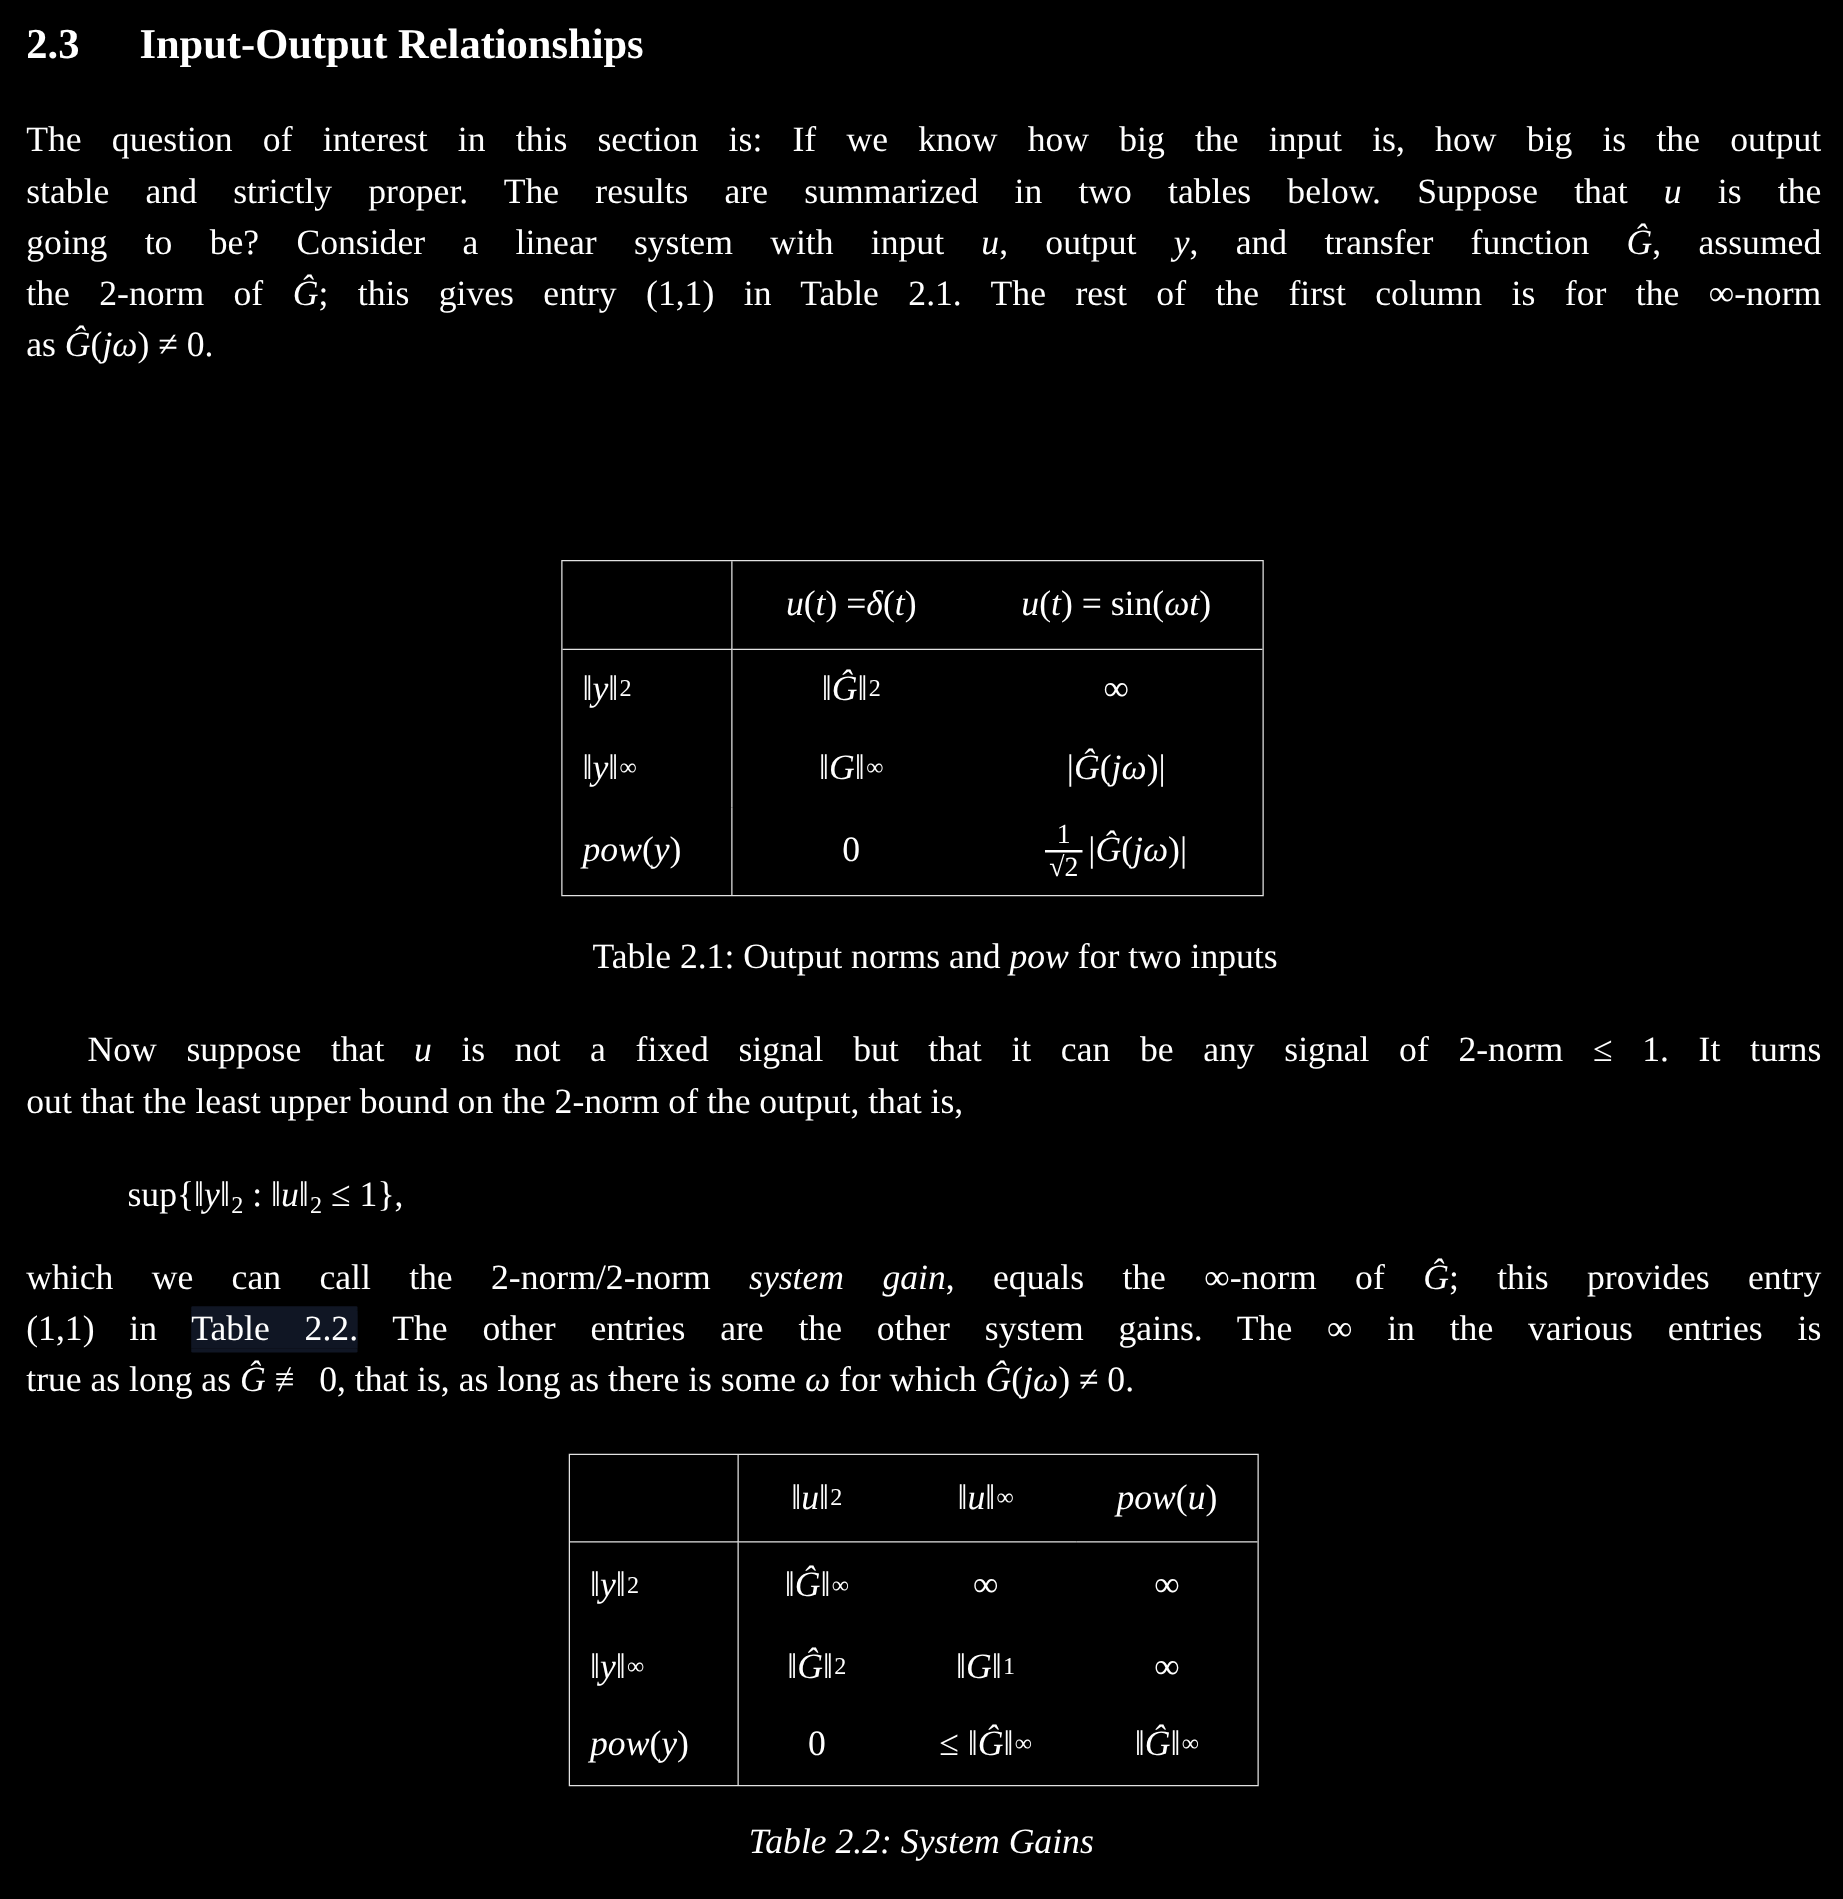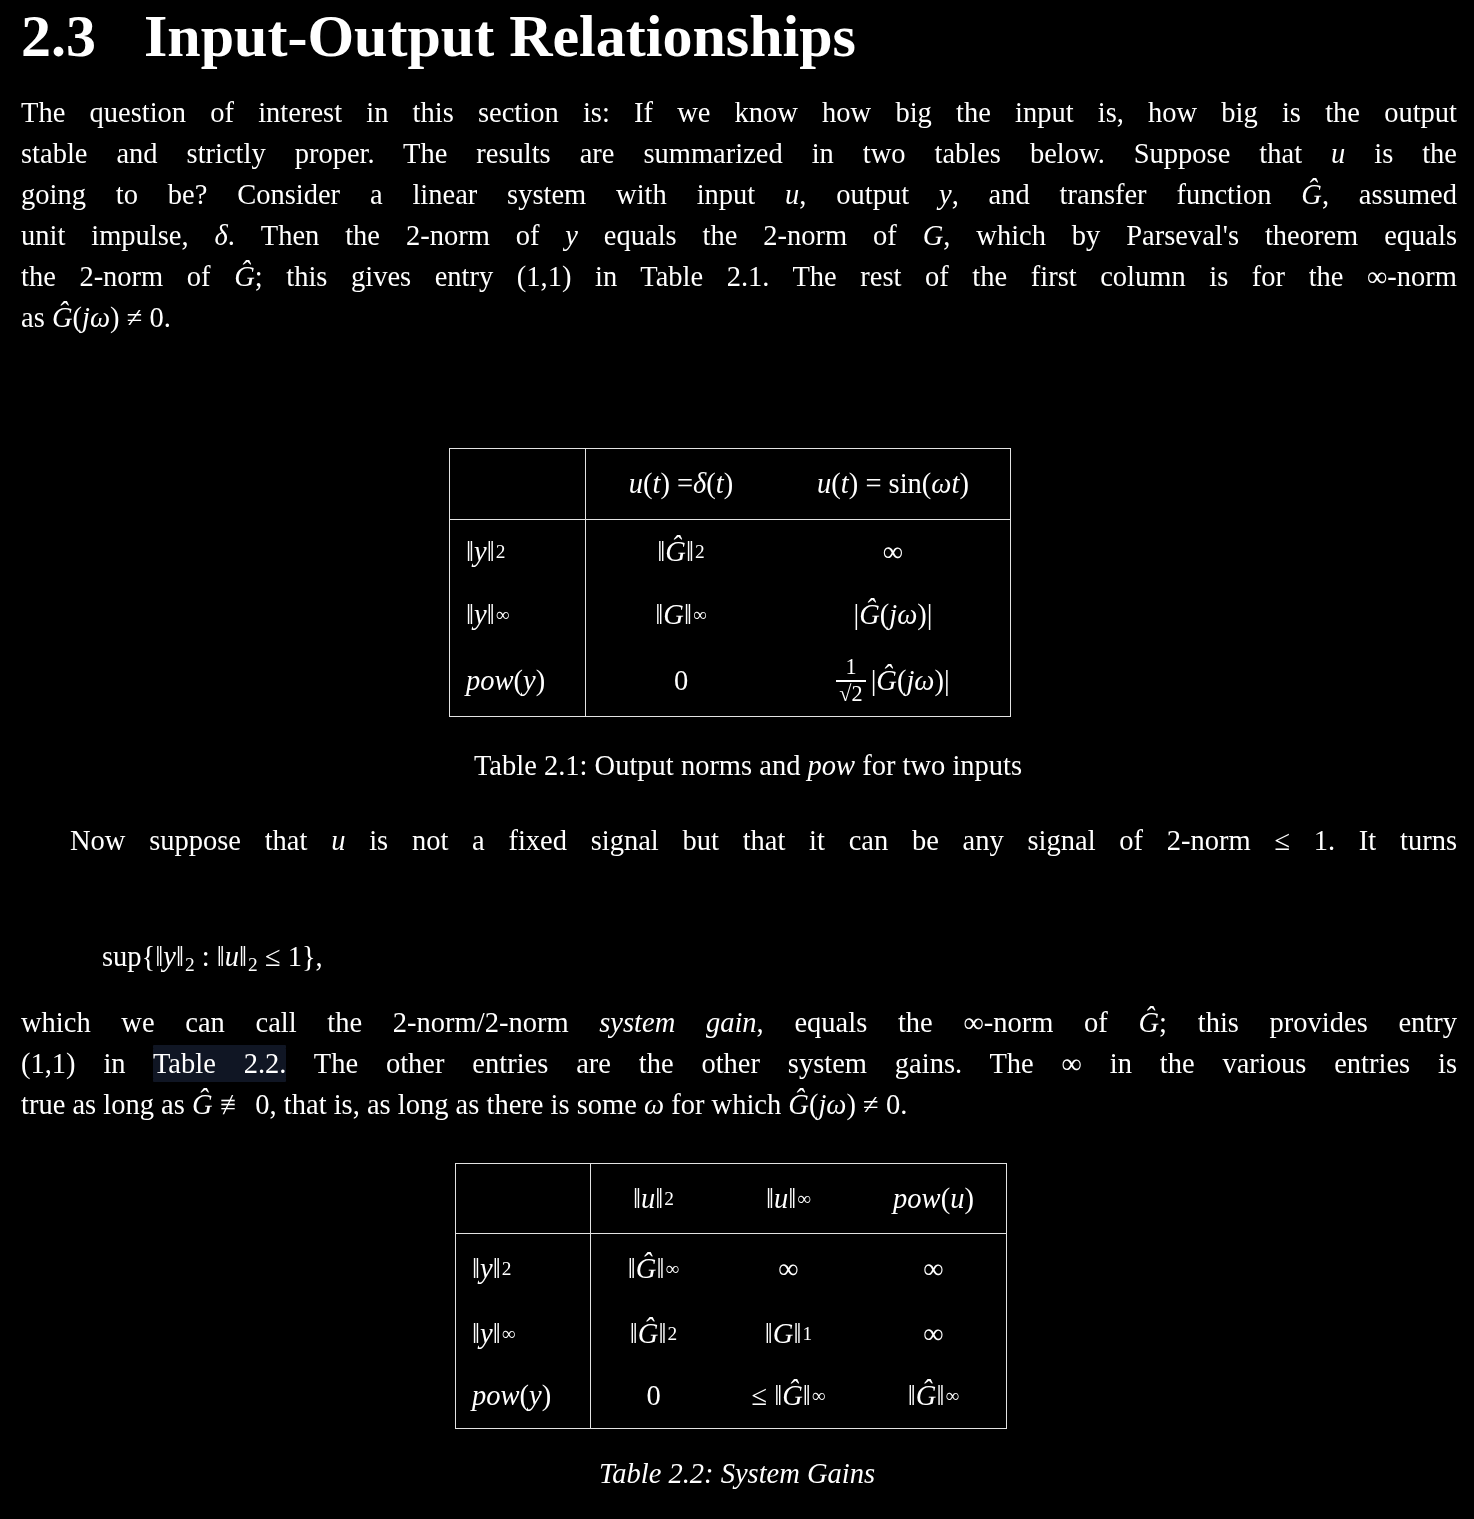--- a/index.html
+++ b/index.html
@@ -1,21 +1,21 @@
 <!DOCTYPE html>
 <html><head>
 <meta charset="utf-8">
 <style>
   html,body{margin:0;padding:0;background:#000;}
   .page{
     position:relative;width:1474px;height:1519px;background:#000;color:#fff;
     font-family:"Liberation Serif","DejaVu Serif","DejaVu Sans",serif;
     font-size:28.5px;overflow:hidden;
   }
-  .heading{position:absolute;left:21px;top:6px;font-weight:bold;font-size:60px;line-height:60px;margin:0;}
+  .heading{position:absolute;left:21px;top:6px;font-weight:bold;font-size:34px;line-height:60px;margin:0;}
   .hnum{margin-right:48px;}
   .para{position:absolute;left:21px;width:1436px;}
   .p1{top:92px;}
   .p2{top:820px;}
   .p2 .pline:first-child{text-indent:49px;}
   .p3{top:1002px;}
   .pline{line-height:41px;text-align:justify;text-align-last:justify;}
   .pline.last{text-align-last:left;}
   .equation{position:absolute;left:102px;top:936px;line-height:41px;}
   .caption{position:absolute;left:0;width:1474px;text-align:center;line-height:36px;}
@@ -44,21 +44,20 @@
 <div class="page">
 
   <h1 class="heading">
     <span class="hnum">2.3</span><span>Input-Output Relationships</span>
   </h1>
 
   <div class="para p1">
       <div class="pline"><span>The question of interest in this section is: If we know how big the input is, how big is the output</span></div>
       <div class="pline"><span>stable and strictly proper. The results are summarized in two tables below. Suppose that </span><span class="it">u</span><span> is the</span></div>
       <div class="pline"><span>going to be? Consider a linear system with input </span><span class="it">u</span><span>, output </span><span class="it">y</span><span>, and transfer function </span><span class="it">Ĝ</span><span>, assumed</span></div>
-      <div class="pline"><span>unit impulse, </span><span class="it">δ</span><span>. Then the 2-norm of </span><span class="it">y</span><span> equals the 2-norm of </span><span class="it">G</span><span>, which by Parseval's theorem equals</span></div>
       <div class="pline"><span>the 2-norm of </span><span class="it">Ĝ</span><span>; this gives entry (1,1) in Table 2.1. The rest of the first column is for the ∞-norm</span></div>
       <div class="pline last"><span>as </span><span class="it">Ĝ</span><span>(</span><span class="it">jω</span><span>) ≠ 0.</span></div>
     </div>
 
   <div class="tbl tbl1">
     <div class="tc csep hrow"></div>
     <div class="tc hrow">
         <span class="it">u</span>
         <span>(</span>
         <span class="it">t</span>
@@ -132,20 +131,21 @@
         <span>(</span>
         <span class="it">jω</span>
         <span>)|</span>
       </div>
   </div>
 
   <div class="caption cap1"><span>Table 2.1: Output norms and </span><span class="it">pow</span><span> for two inputs</span></div>
 
   <div class="para p2">
       <div class="pline"><span>Now suppose that </span><span class="it">u</span><span> is not a fixed signal but that it can be any signal of 2-norm ≤ 1. It turns</span></div>
+      <div class="pline last"><span>out that the least upper bound on the 2-norm of the output, that is,</span></div>
     </div>
 
   <div class="equation"><span>sup{‖</span><span class="it">y</span><span>‖</span><span class="sb">2</span><span> : ‖</span><span class="it">u</span><span>‖</span><span class="sb">2</span><span> ≤ 1},</span></div>
 
   <div class="para p3">
       <div class="pline"><span>which we can call the 2-norm/2-norm </span><span class="it">system gain</span><span>, equals the ∞-norm of </span><span class="it">Ĝ</span><span>; this provides entry</span></div>
       <div class="pline"><span>(1,1) in </span><span class="hlink">Table 2.2.</span><span> The other entries are the other system gains. The ∞ in the various entries is</span></div>
       <div class="pline last"><span>true as long as </span><span class="it">Ĝ</span><span> ≢ 0, that is, as long as there is some </span><span class="it">ω</span><span> for which </span><span class="it">Ĝ</span><span>(</span><span class="it">jω</span><span>) ≠ 0.</span></div>
     </div>
 

